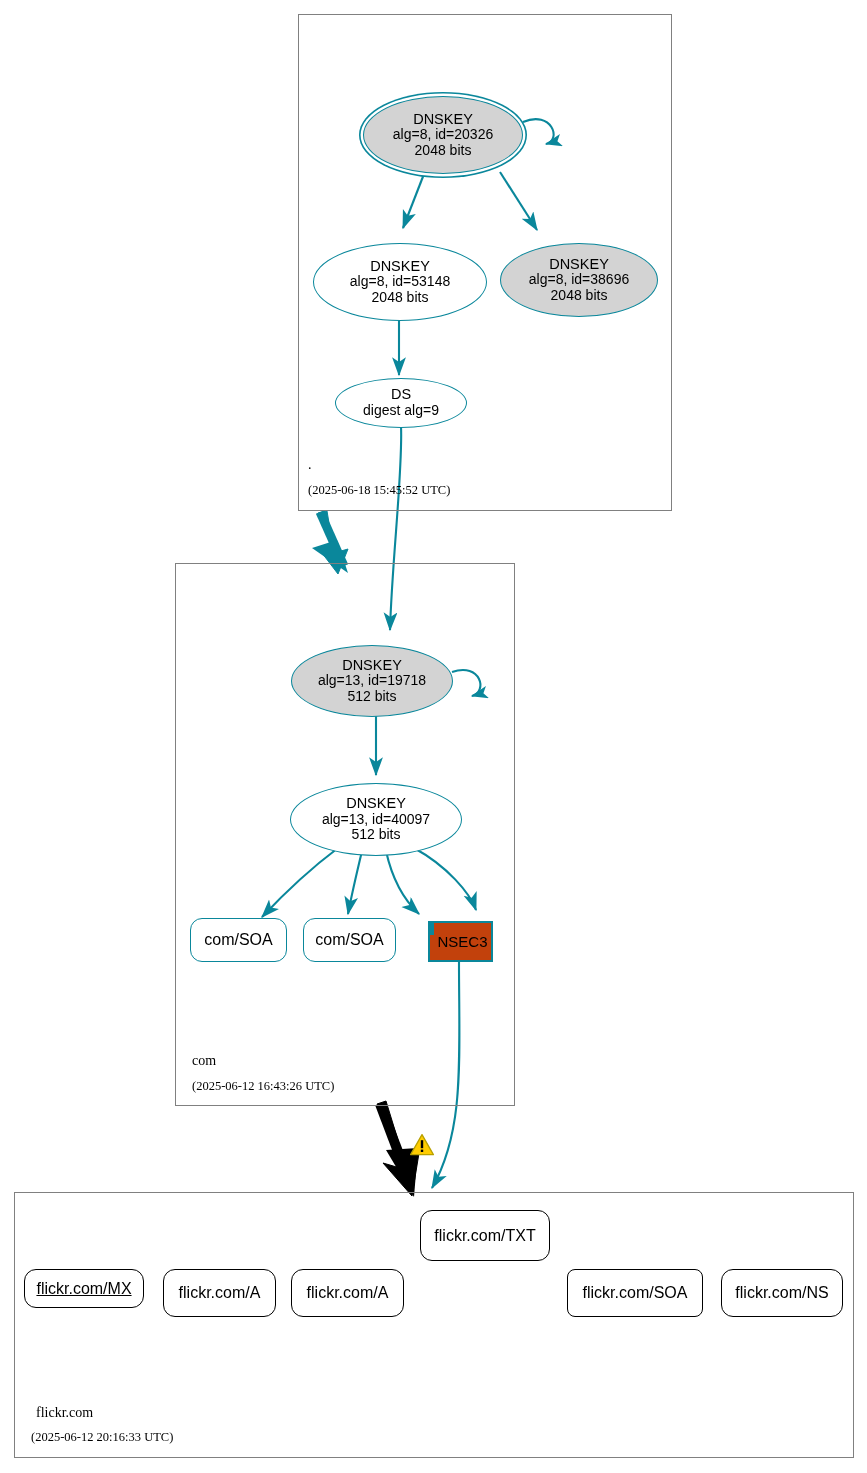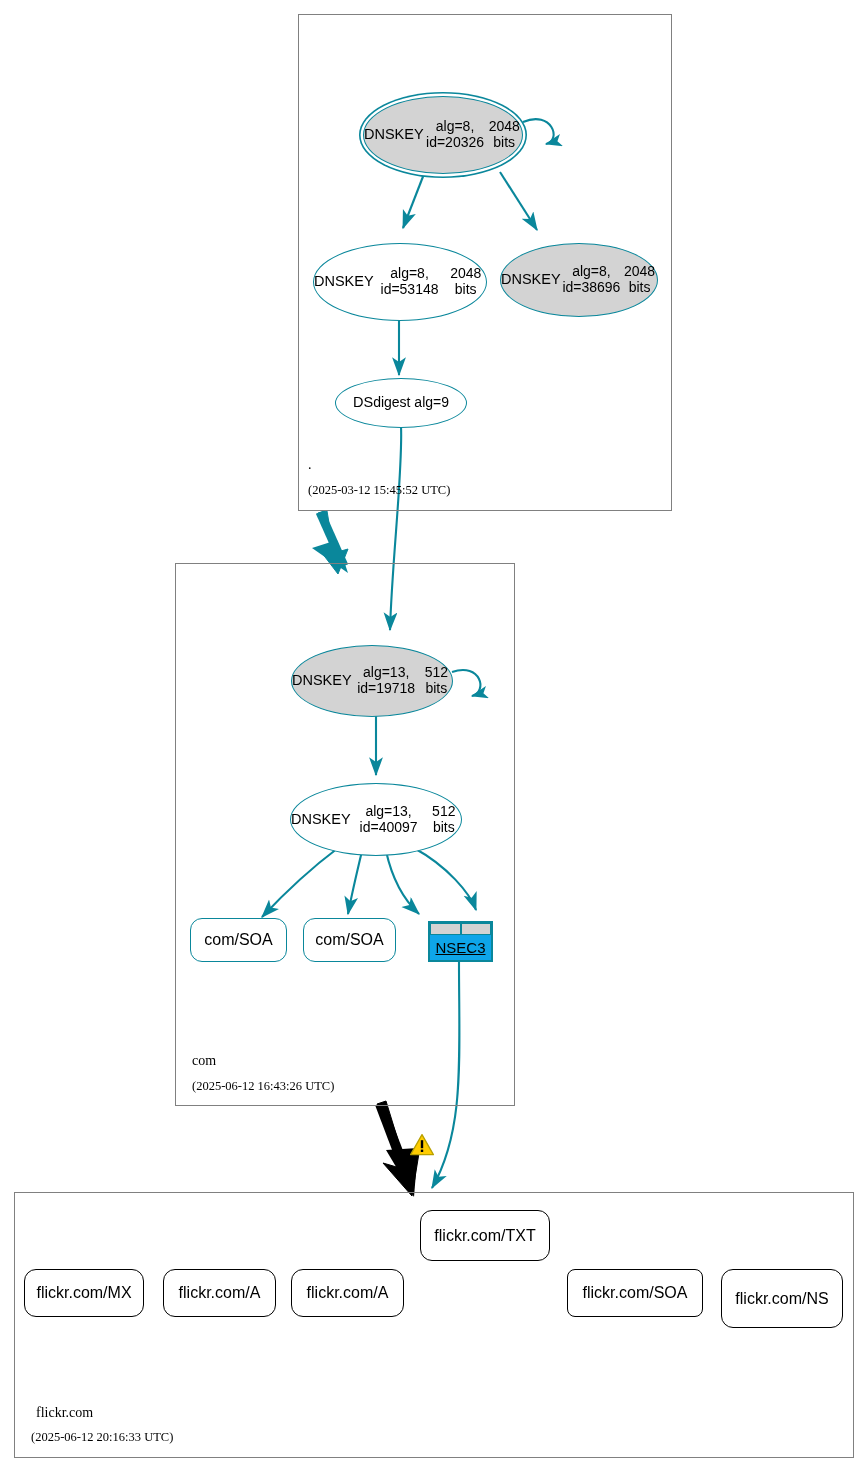--- a/index.html
+++ b/index.html
@@ -3,33 +3,33 @@
 <meta charset="utf-8">
 <style>
   html,body{margin:0;padding:0;background:#ffffff;}
   body{font-family:"Liberation Sans", sans-serif;}
   #canvas{position:relative;width:867px;height:1473px;background:#fff;overflow:hidden;}
   svg.layer{position:absolute;left:0;top:0;width:867px;height:1473px;}
   .zone-box{position:absolute;border:1px solid #808080;background:transparent;box-sizing:border-box;}
   .zone-label{position:absolute;font-family:"Liberation Serif", serif;color:#000;white-space:nowrap;}
   .zone-name{font-size:14px;}
   .zone-time{font-size:12.5px;}
-  .node{position:absolute;display:flex;align-items:center;justify-content:center;text-align:center;box-sizing:border-box;}
+  .node{position:absolute;display:flex;flex-direction:column;align-items:center;justify-content:center;text-align:center;box-sizing:border-box;}
   .ellipse{border-radius:50%;}
   .ell-secure{border:1.6px solid #0a879b;}
   .ell-fill-gray{background:#d3d3d3;}
   .ell-fill-white{background:#ffffff;}
   .trust-anchor{box-shadow:0 0 0 2.4px #ffffff, 0 0 0 4px #0a879b;}
   .n-title{font-family:"Liberation Sans", sans-serif;font-size:14.5px;color:#000;line-height:1.06;}
   .n-sub{font-family:Liberation Sans, sans-serif;font-size:14px;color:#000;line-height:1.12;}
   .rrset{position:absolute;border-radius:12px;box-sizing:border-box;display:flex;align-items:center;justify-content:center;background:#fff;}
   .rrset-secure{border:1.7px solid #0a879b;}
   .rrset-insecure{border:1.7px solid #000;}
   .rrset-label{font-family:"Liberation Sans", sans-serif;font-size:16px;color:#000;white-space:nowrap;}
-  .nsec-node{position:absolute;border:2px solid #0a879b;background:#0ea5e9;box-sizing:border-box;display:flex;flex-direction:column;text-decoration:underline;}
+  .nsec-node{position:absolute;border:2px solid #0a879b;background:#c2410c;box-sizing:border-box;display:flex;flex-direction:row;}
   .nsec-cells{display:flex;height:12px;}
   .nsec-cell{flex:1;border:1px solid #0a879b;box-sizing:border-box;background:#d3d3d3;}
   .nsec-label{flex:1;display:flex;align-items:center;justify-content:center;font-family:"Liberation Sans", sans-serif;font-size:15px;color:#000;}
   .warn{position:absolute;}
 </style>
 </head>
 <body>
 
 <div id="canvas">
 
@@ -81,21 +81,21 @@
 
     <g>
       <path d="M377,1104 L400,1168 L383,1163 L412,1196 L419,1153 L405,1163 L386,1101 z" fill="#000" stroke="#000" stroke-width="1"></path>
       <path d="M380,1104 L408,1178" stroke="#000" stroke-width="10" stroke-linecap="butt"></path>
       <path d="M386,1150 L414,1197 L418,1148 z" fill="#000"></path>
     </g>
   </svg>
 
   <div class="zone-box" style="left:298px;top:14px;width:374px;height:497px;"></div>
   <div class="zone-label zone-name" style="left:308px;top:457px;">.</div>
-  <div class="zone-label zone-time" style="left:308px;top:483px;">(2025-03-12 15:45:52 UTC)</div>
+  <div class="zone-label zone-time" style="left:308px;top:483px;">(2025-06-18 15:45:52 UTC)</div>
 
   <div class="node ellipse ell-secure ell-fill-gray trust-anchor" style="left:363px;top:96px;width:160px;height:78px;">
     <div class="n-title">DNSKEY</div>
     <div class="n-sub">alg=8, id=20326</div>
     <div class="n-sub">2048 bits</div>
   </div>
 
   <div class="node ellipse ell-secure ell-fill-white" style="left:313px;top:243px;width:174px;height:78px;">
     <div class="n-title">DNSKEY</div>
     <div class="n-sub">alg=8, id=53148</div>
@@ -148,32 +148,32 @@
   <svg class="warn" style="left:409px;top:1132px;width:26px;height:26px;" viewBox="0 0 26 26">
     <path d="M13,2.6 L24.4,22.6 L1.6,22.6 Z" fill="#ffcc00" stroke="#b8a000" stroke-width="1.3" stroke-linejoin="round"></path>
     <rect x="11.8" y="8.2" width="2.4" height="8" fill="#000"></rect>
     <rect x="11.8" y="17.6" width="2.4" height="2.4" fill="#000"></rect>
   </svg>
 
   <div class="zone-box" style="left:14px;top:1192px;width:840px;height:266px;"></div>
   <div class="zone-label zone-name" style="left:36px;top:1405px;">flickr.com</div>
   <div class="zone-label zone-time" style="left:31px;top:1430px;">(2025-06-12 20:16:33 UTC)</div>
 
-  <div class="rrset rrset-insecure" style="left:24px;top:1269px;width:120px;height:48px;">
+  <div class="rrset rrset-insecure" style="left:24px;top:1269px;width:120px;height:39px;text-decoration:underline;">
     <span class="rrset-label">flickr.com/MX</span>
   </div>
   <div class="rrset rrset-insecure" style="left:163px;top:1269px;width:113px;height:48px;">
     <span class="rrset-label">flickr.com/A</span>
   </div>
   <div class="rrset rrset-insecure" style="left:291px;top:1269px;width:113px;height:48px;">
     <span class="rrset-label">flickr.com/A</span>
   </div>
   <div class="rrset rrset-insecure" style="left:420px;top:1210px;width:130px;height:51px;">
     <span class="rrset-label">flickr.com/TXT</span>
   </div>
   <div class="rrset rrset-insecure" style="left:567px;top:1269px;width:136px;height:48px;border-radius:8px;">
     <span class="rrset-label">flickr.com/SOA</span>
   </div>
-  <div class="rrset rrset-insecure" style="left:721px;top:1269px;width:122px;height:59px;">
+  <div class="rrset rrset-insecure" style="left:721px;top:1269px;width:122px;height:48px;">
     <span class="rrset-label">flickr.com/NS</span>
   </div>
 
 </div>
 
 </body></html>

